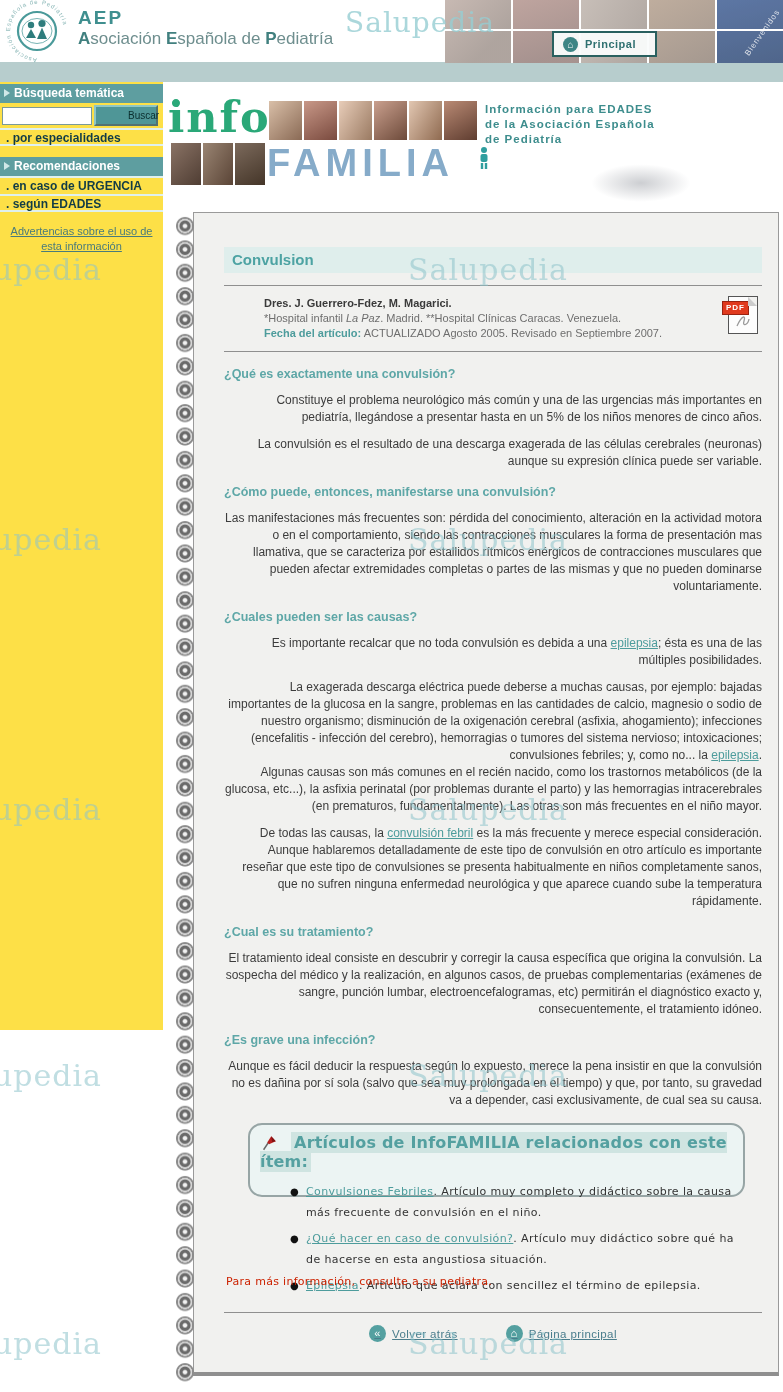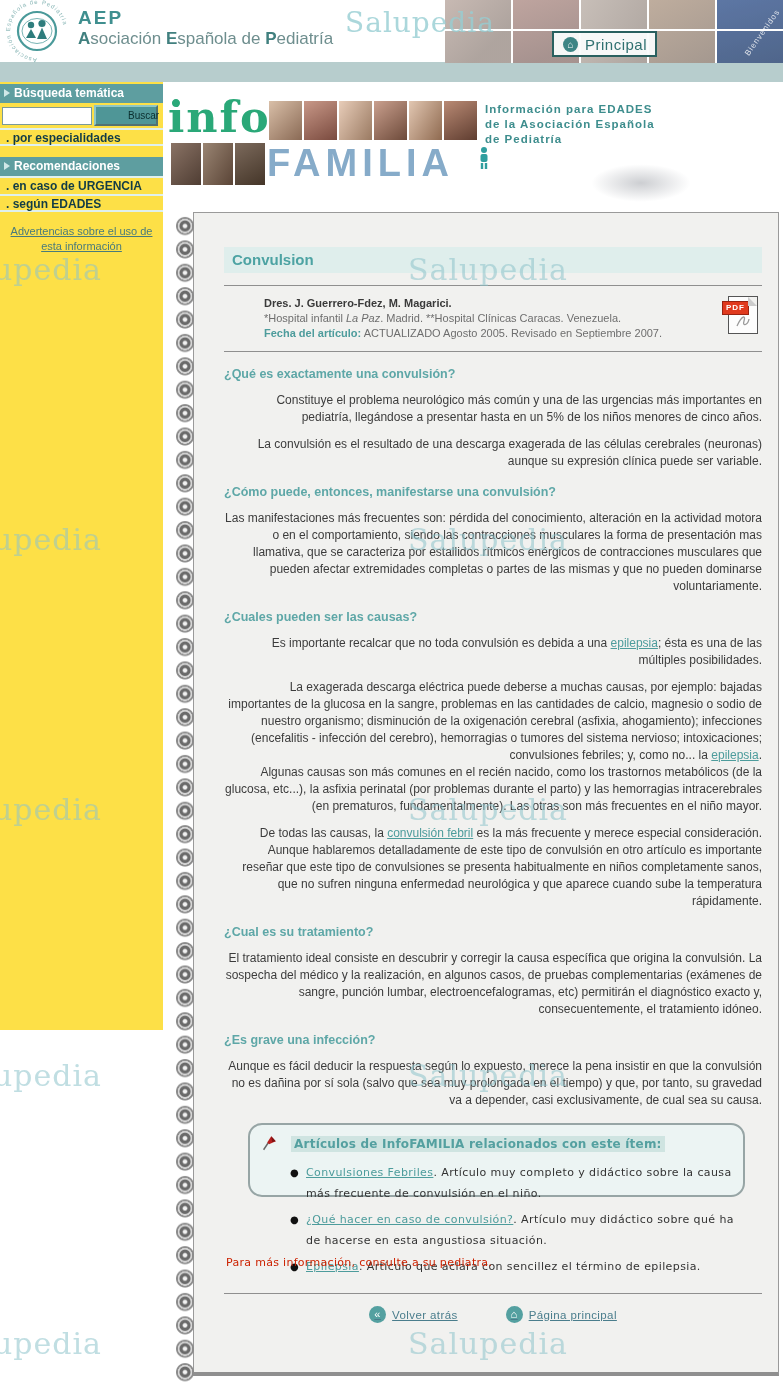--- a/index.html
+++ b/index.html
@@ -19,21 +19,21 @@
   .hline { position:absolute; left:0; top:29px; width:100%; height:2px; background:#fff; }
   .bienv { position:absolute; left:18px; top:28px; transform:rotate(-55deg); color:rgba(255,255,255,.8); font-size:8px; letter-spacing:1px; white-space:nowrap; }
   .logo-wrap { position:absolute; left:4px; top:-2px; width:66px; height:66px; }
   .aep-acronym { position:absolute; left:78px; top:7px; font-size:19px; font-weight:bold; color:#3f8f8f; letter-spacing:2px; }
   .aep-name { position:absolute; left:78px; top:29px; font-size:17px; color:#6e8e8e; }
   .aep-name .cap { font-weight:bold; color:#41807f; }
   .principal { position:absolute; left:552px; top:31px; width:105px; height:26px; background:rgba(250,252,252,.95);
     border:2px solid #29605f; display:flex; align-items:center; gap:7px; padding-left:9px; cursor:pointer; z-index:2;
     font-family:"Liberation Sans", sans-serif; }
   .principal .cic { width:15px; height:15px; border-radius:50%; background:#3d8585; color:#fff; font-size:10px; line-height:15px; text-align:center; }
-  .principal .plabel { font-size:15px; font-weight:normal; color:#2f7070; letter-spacing:.5px;text-align:right; }
+  .principal .plabel { font-size:11px; font-weight:bold; color:#2f7070; letter-spacing:.5px;text-align:right; }
 
   .teal-band { position:absolute; left:0; top:62px; width:783px; height:20px; background:#b7cdcd; }
 
   
   .sidebar { position:absolute; left:0; top:82px; width:163px; height:948px; background:#fde047; }
   .sb-bar { height:19px; background:#5e9ea0; color:#fff; font-weight:bold; font-size:12px; line-height:19px; padding-left:14px; position:relative; margin-top:2px; }
   .sb-bar::before { content:""; position:absolute; left:4px; top:5px; border-left:6px solid #cfe8e8; border-top:4px solid transparent; border-bottom:4px solid transparent; }
   .search-row { padding:2px 0 2px 2px; display:flex; gap:2px; align-items:center; }
   .search-input { width:90px; height:18px; border:1px solid #7a9a9a; background:#fff; font-size:11px; padding:0 2px; }
   .search-btn { width:64px; height:21px; background:#4f9697; border:2px outset #8fc6c6; font-size:10px; color:#0a2e2e; cursor:pointer; font-family:"Liberation Sans", sans-serif;padding-left:32px; }
@@ -82,21 +82,21 @@
   .pdf svg { position:absolute; left:6px; top:16px; }
 
   #article-body { margin-top:12px; font-size:12px; line-height:17px; color:#3c3c3c; }
   #article-body p { margin:0 0 10px;text-align:right; }
   #article-body h3 { margin:14px 0 9px; font-size:12.5px; color:#5ea7a7; }
   a.link { color:#4d9c9c; text-decoration:underline; cursor:pointer; }
 
   .related { position:relative; margin:14px 0 0 24px; width:505px; font-family:"DejaVu Sans", sans-serif; }
   .rel-box { position:absolute; left:0; top:0; width:497px; height:74px; background:#ecf4f3; border:2px solid #97a5a5; border-radius:14px; }
   .rel-inner { position:relative; padding:10px 6px 0 12px; }
-  .rel-header { background:#cfe4e1; color:#54a0a0; font-weight:bold; font-size:12px; padding:1px 3px; margin-left:8px; letter-spacing:.2px; }
+  .rel-header { background:#cfe4e1; color:#54a0a0; font-weight:bold; font-size:16px; padding:1px 3px; margin-left:8px; letter-spacing:.2px; }
   #related-list { list-style:none; margin:10px 0 0 30px; padding:0; }
   #related-list li { position:relative; padding-left:16px; margin-bottom:5px; font-size:11px; line-height:21px; letter-spacing:.4px; color:#333; }
   #related-list li::before { content:"●"; position:absolute; left:0; top:0; font-size:10px; color:#111; }
   .ped-note { position:absolute; left:-64px; top:-4px; white-space:nowrap; color:#cc2200; font-size:11px; letter-spacing:.3px; z-index:7; }
 
   .footer-links { display:flex; justify-content:center; gap:48px; padding:2px 0 14px; }
   .flink { display:flex; align-items:center; gap:6px; font-size:11.5px; letter-spacing:.4px; color:#4a7d8c; text-decoration:underline; cursor:pointer; }
   .flink .cic { width:17px; height:17px; border-radius:50%; background:#54a0a0; color:#fff; text-align:center; line-height:16px; font-size:11px; text-decoration:none; }
 
   

